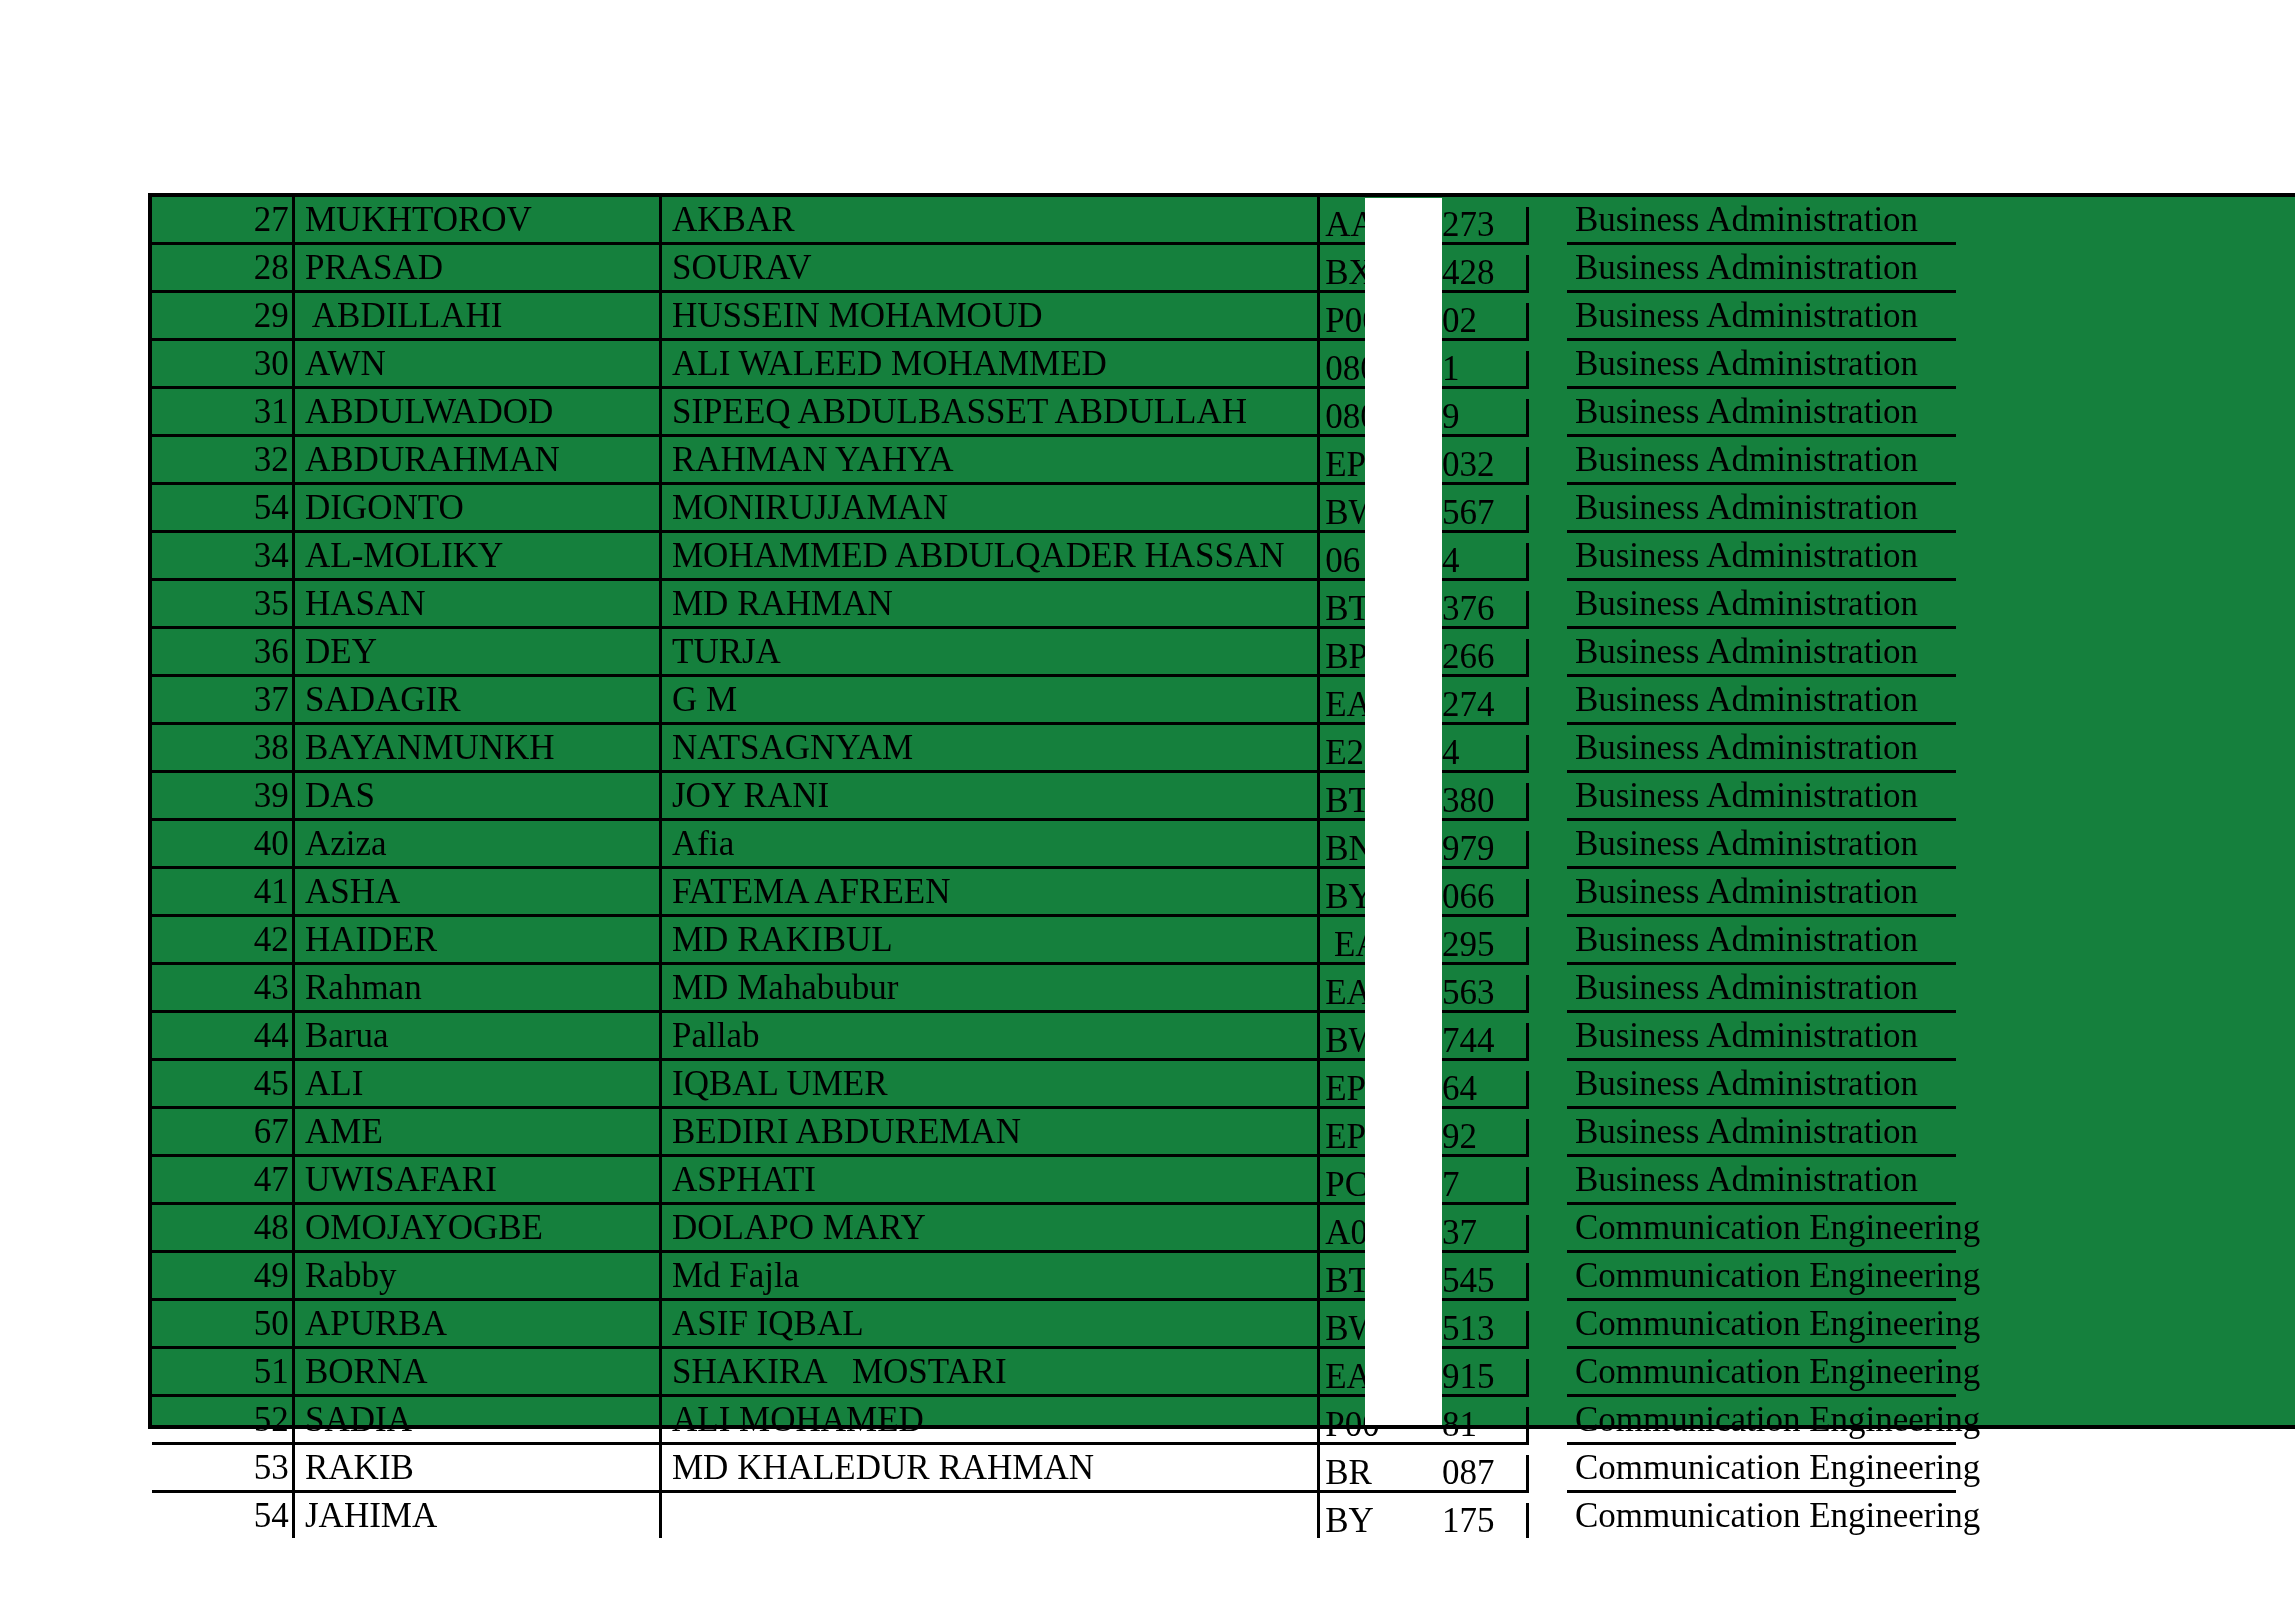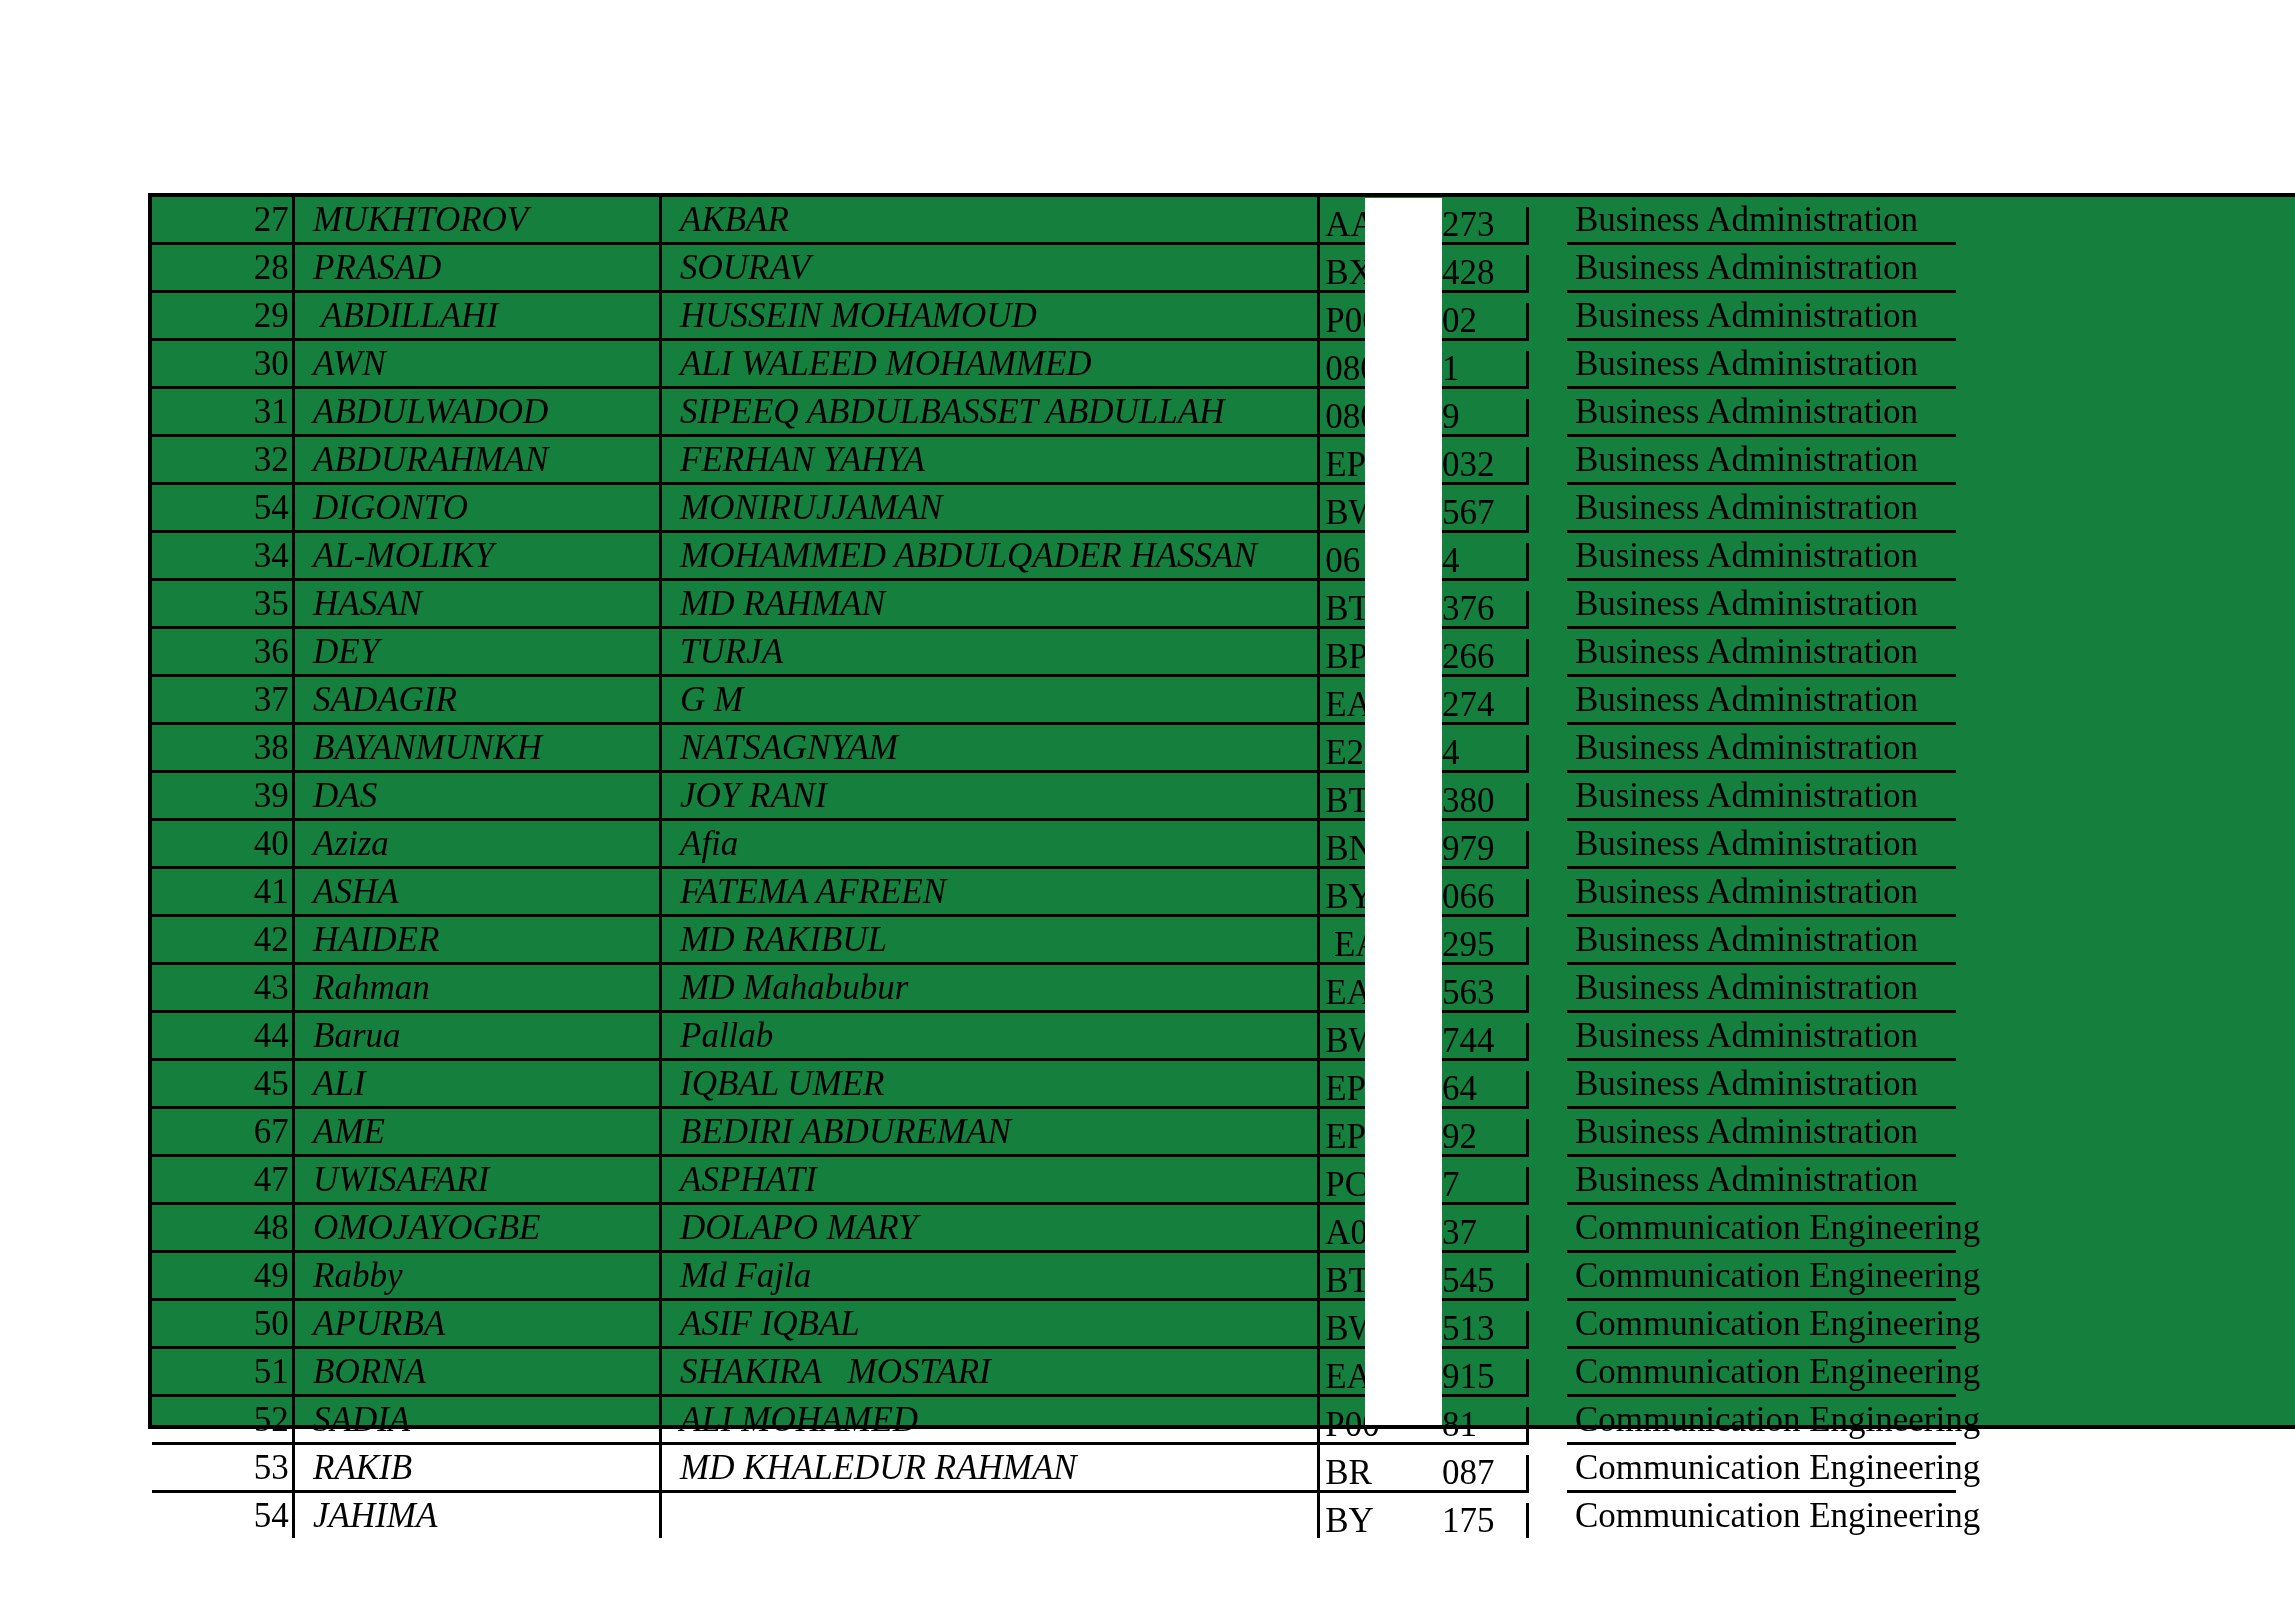--- a/index.html
+++ b/index.html
@@ -24,21 +24,21 @@
   .cell{
     box-sizing:border-box;
     border-right:3.9px solid #000000;
     border-bottom:3.9px solid #000000;
     display:flex;align-items:center;
     font-size:35px;line-height:1;
     white-space:pre;
     overflow:visible;
   }
   .c1{justify-content:flex-end;padding-right:3.3px;}
-  .c2,.c3{padding-left:18px;font-style:italic;}
+  .c2,.c3{padding-left:10px;}
   .c4{position:relative;padding-left:5.2px;margin-top:10px;}
   .c5{border-right:none;padding-left:7.9px;margin-left:38px;}
   .row-last{border-bottom:none;}
   .id-right{
     position:absolute;left:122px;top:0;height:100%;
     display:flex;align-items:center;white-space:pre;
   }
   .redaction{
     position:absolute;left:1365px;top:198px;
     width:77px;height:1227px;
@@ -70,21 +70,21 @@
       <div class="cell c3">ALI WALEED MOHAMMED</div>
       <div class="cell c4"><span>080</span><span class="id-right">1</span></div>
       <div class="cell c5">Business Administration</div>
       <div class="cell c1">31</div>
       <div class="cell c2">ABDULWADOD</div>
       <div class="cell c3">SIPEEQ ABDULBASSET ABDULLAH</div>
       <div class="cell c4"><span>080</span><span class="id-right">9</span></div>
       <div class="cell c5">Business Administration</div>
       <div class="cell c1">32</div>
       <div class="cell c2">ABDURAHMAN</div>
-      <div class="cell c3">FERHAN YAHYA</div>
+      <div class="cell c3">RAHMAN YAHYA</div>
       <div class="cell c4"><span>EP</span><span class="id-right">032</span></div>
       <div class="cell c5">Business Administration</div>
       <div class="cell c1">54</div>
       <div class="cell c2">DIGONTO</div>
       <div class="cell c3">MONIRUJJAMAN</div>
       <div class="cell c4"><span>BW</span><span class="id-right">567</span></div>
       <div class="cell c5">Business Administration</div>
       <div class="cell c1">34</div>
       <div class="cell c2">AL-MOLIKY</div>
       <div class="cell c3">MOHAMMED ABDULQADER HASSAN</div>

